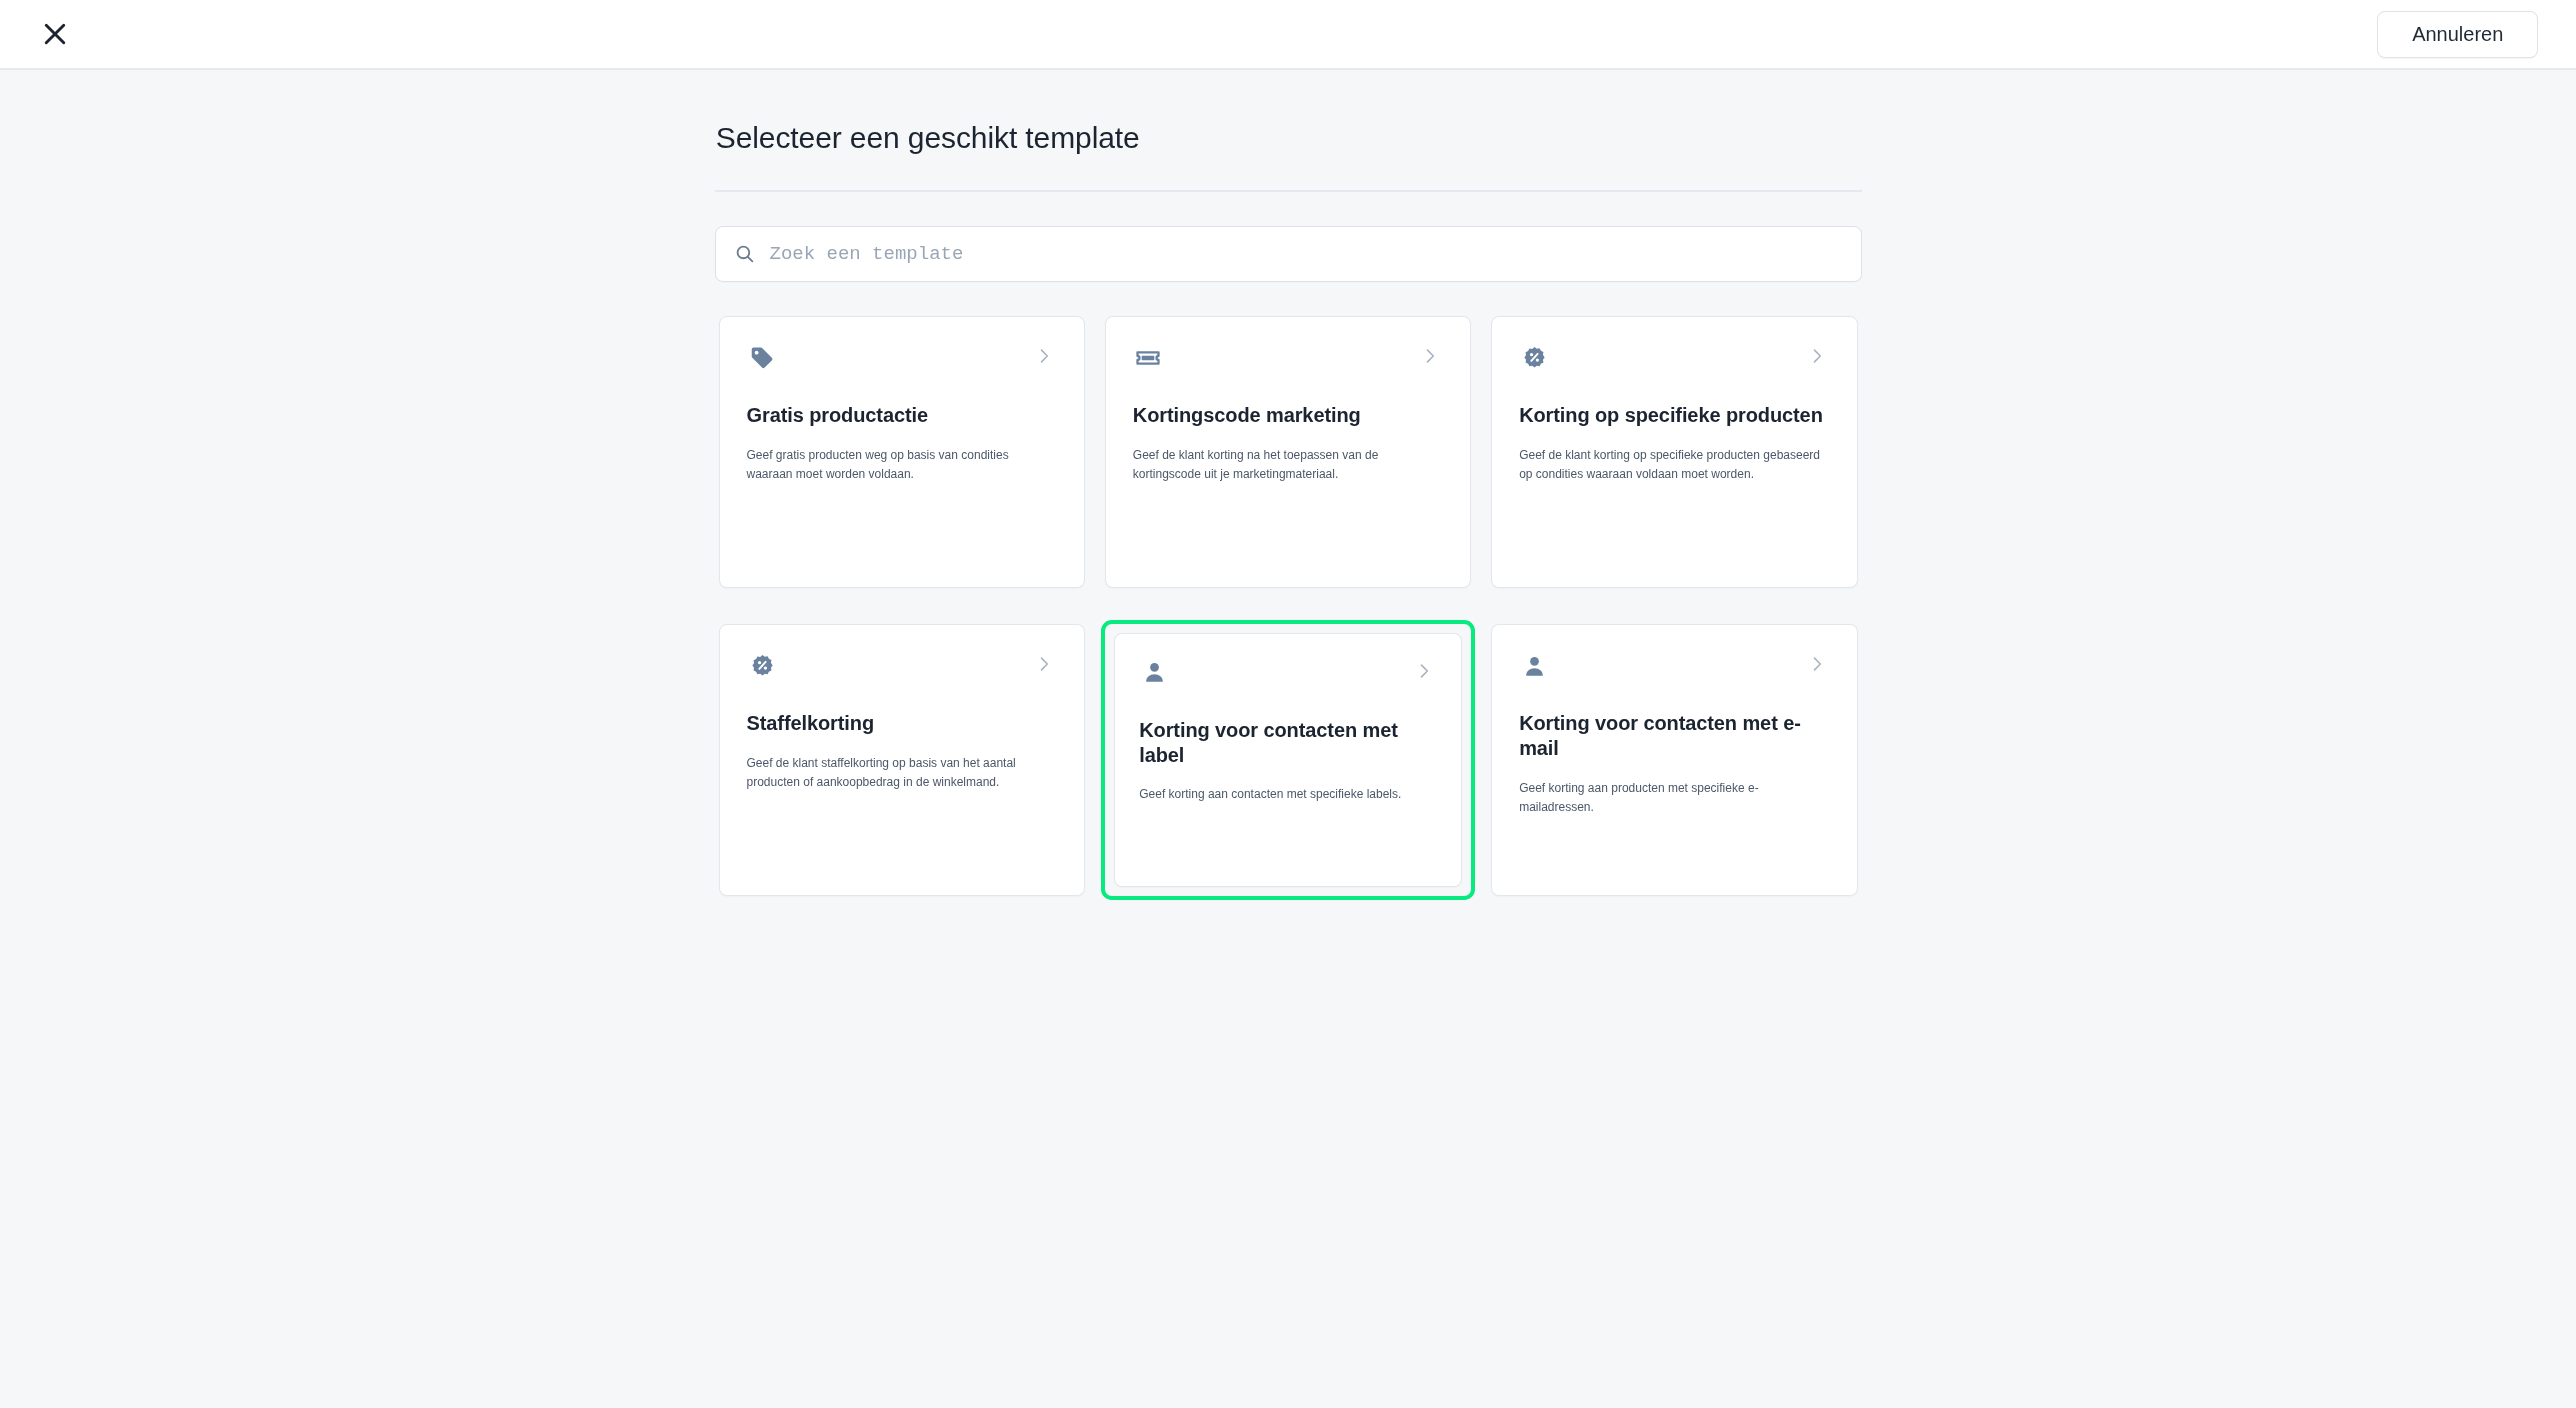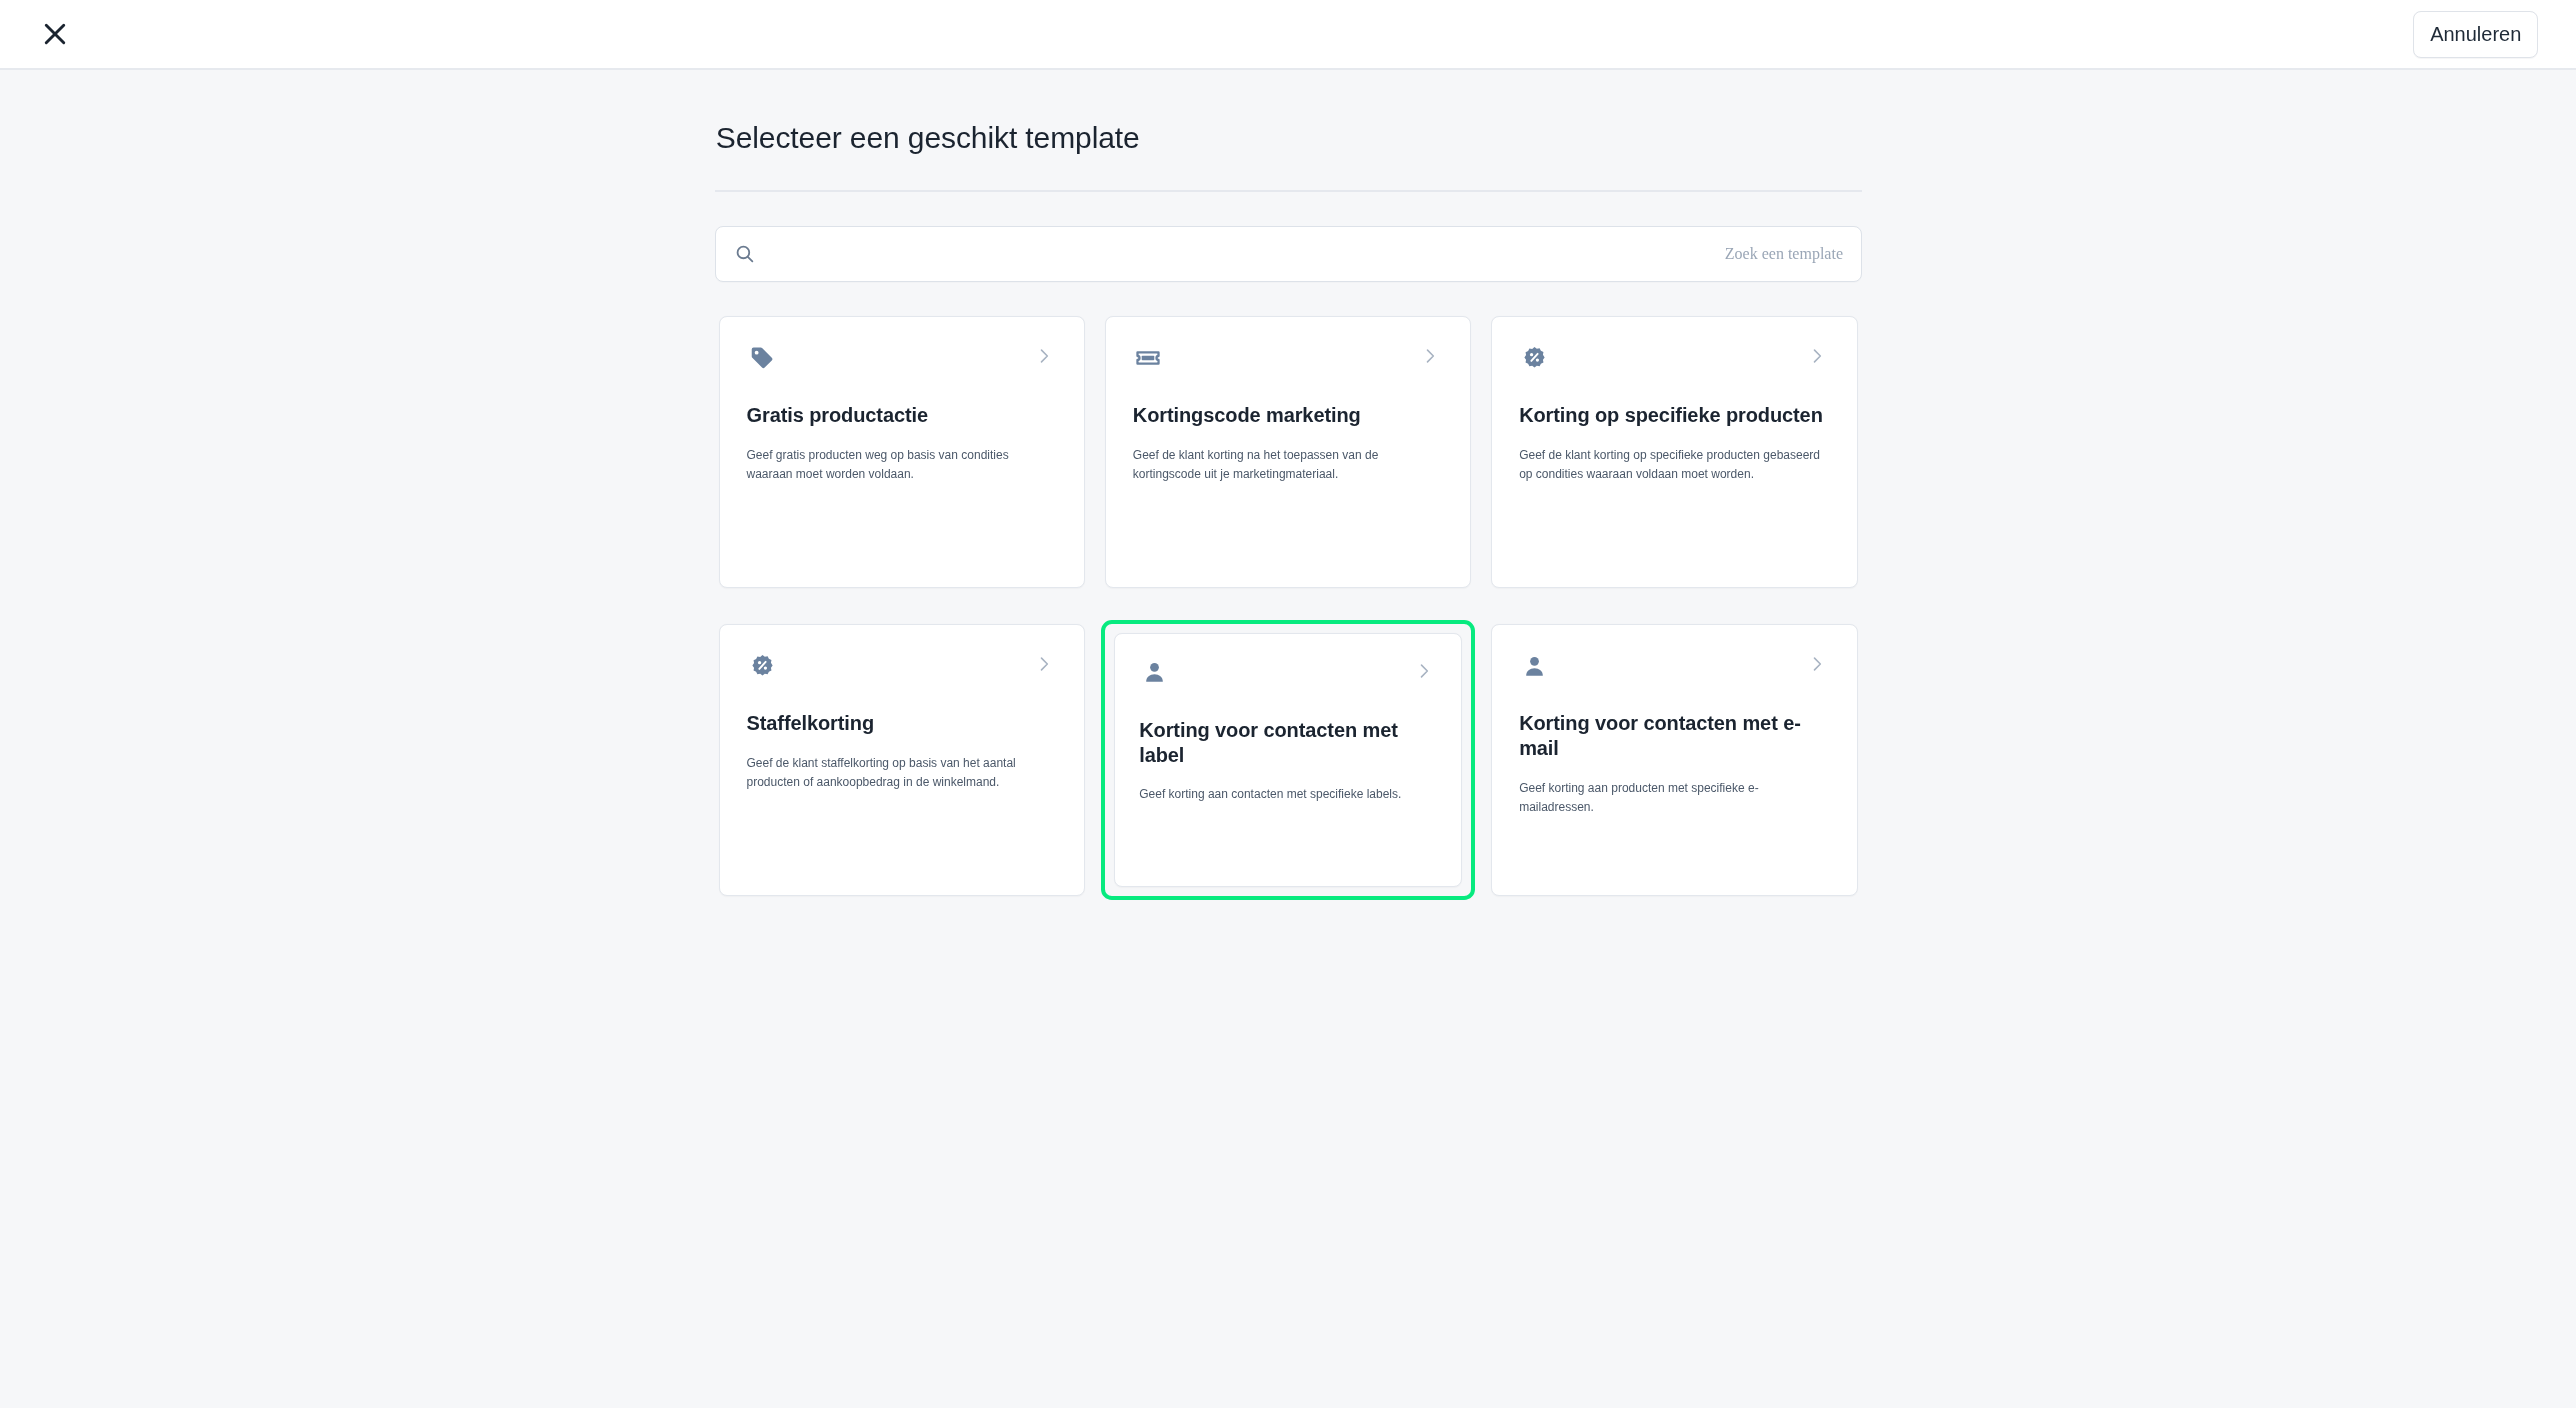--- a/index.html
+++ b/index.html
@@ -40,21 +40,21 @@
     border-radius: 6.7px;
     background: transparent;
     border: none;
     margin-left: 12px;
   }
   .close-btn svg { display: block; }
 
   .cancel-btn {
     min-width: 122px;
     height: 47px;
-    padding: 0 16px;
+    padding: 0 34px;
     background: #ffffff;
     border: 1.3px solid #dfe3e9;
     border-radius: 8px;
     font-family: "Liberation Sans", sans-serif;
     font-size: 20px;
     font-weight: 400;
     color: #1f2a37;
     cursor: pointer;
     display: flex;
     align-items: center;
@@ -106,25 +106,24 @@
     display: flex;
     align-items: center;
     justify-content: center;
     margin-right: 13.5px;
   }
   .search-input {
     flex: 1;
     border: none;
     outline: none;
     background: transparent;
-    font-family: Liberation Serif, serif;
-    font-size: 16px;
+    font-family: Liberation Mono, monospace;
+    font-size: 19px;
     color: #1f2a37;
     height: 100%;
-    text-align: right;
   }
   .search-input::placeholder { color: #9aa6b6; opacity: 1; }
 
   
   .card-grid {
     margin-top: 30px;
     display: grid;
     grid-template-columns: repeat(3, 1fr);
     gap: 28px 12px;
   }

